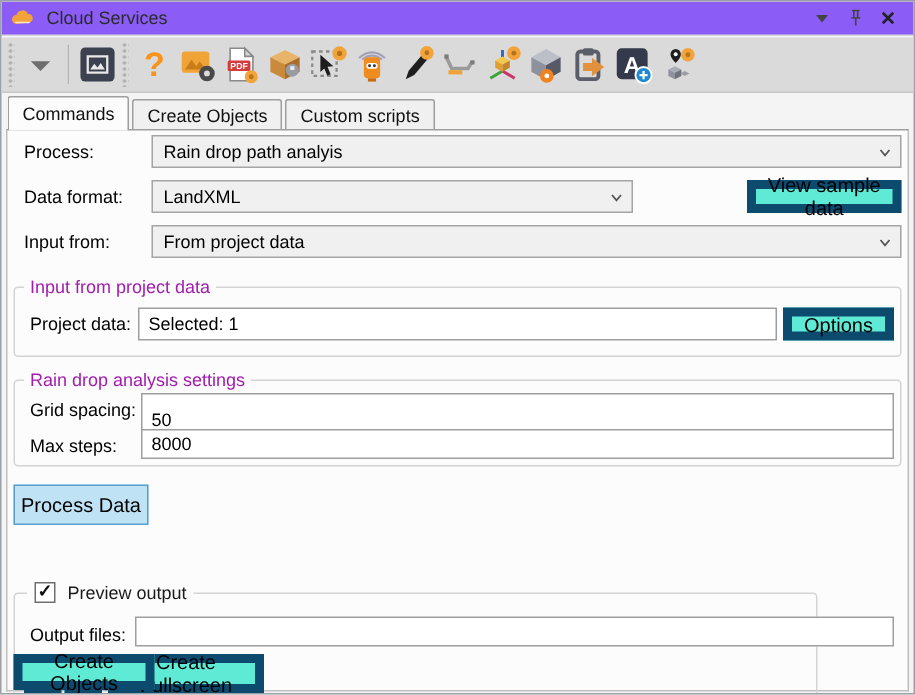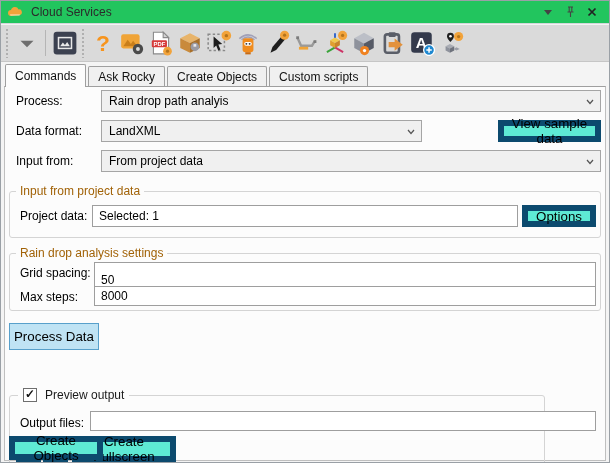--- a/index.html
+++ b/index.html
@@ -4,21 +4,21 @@
 <style>
   * { margin:0; padding:0; box-sizing:border-box; }
   html,body { width:610px; height:463px; font-family:"Liberation Sans", sans-serif; }
   #window {
     position:relative; width:610px; height:463px; background:#f4f4f4;
     border:1px solid #9aa0a6; overflow:hidden; font-size:12px; color:#1a1a1a;
   }
   
   #titlebar {
     position:absolute; top:0; left:0; right:0; height:23px;
-    background:#22c55e; border-bottom:1px solid #d4d7db;
+    background:#8b5cf6; border-bottom:1px solid #d4d7db;
     display:flex; align-items:center; padding:0 6px;
   }
   #titlebar .title { margin-left:8px; color:#2b2b2b; }
   #titlebar .spacer { flex:1; }
   .tb-btn { width:22px; height:18px; display:flex; align-items:center; justify-content:center; cursor:default; }
   .tri-down { width:0; height:0; border-left:4px solid transparent; border-right:4px solid transparent; border-top:5px solid #444; }
   
   #toolbar {
     position:absolute; top:24px; left:0; right:0; height:37px;
     background:#dadada; border-bottom:1px solid #c6c6c6;
@@ -53,21 +53,21 @@
   .textbox {
     position:absolute; height:22px; background:#fff; border:1px solid #9e9e9e;
     display:flex; align-items:center; padding:0 6px; color:#000;
   }
   .btn {
     position:absolute; background:#5eead4; border:6px solid #0c4a6e;
     display:flex; align-items:center; justify-content:center; color:#000; cursor:default;
   }
   .btn-primary { background:#bfe3f4; border:1px solid #58a0cb; }
   .groupbox { position:absolute; border:1px solid #d4d4d4; border-radius:3px; }
-  .groupbox .gtitle { position:absolute; top:-8px; left:6px; background:#fcfcfc; padding:0 4px; color:#a16207; }
+  .groupbox .gtitle { position:absolute; top:-8px; left:6px; background:#fcfcfc; padding:0 4px; color:#a21caf; }
   .checkbox {
     width:14px; height:14px; background:#fff; border:1px solid #6e6e6e;
     display:flex; align-items:center; justify-content:center;
     font-size:12px; font-weight:bold; color:#111;
   }
   .checkbox::after { content:"✓"; margin-top:-2px; }
   .icon-btn { width:25px; height:26px; }
   .icon-btn svg { width:17px; height:17px; }
 </style>
 </head>
@@ -225,23 +225,20 @@
         <circle cx="11.5" cy="5.7" r="1.2" fill="#fff"></circle>
         <circle cx="19" cy="6" r="4.2" fill="#f2a33a"></circle>
         <circle cx="19" cy="6" r="1.5" fill="#b5741c"></circle>
       </svg>
     </div>
   </div>
 
   <div id="tabstrip">
     <div class="tab active">
         <span>Commands</span>
-      </div>
-    <div class="tab">
-        <span>Ask Rocky</span>
       </div>
     <div class="tab">
         <span>Create Objects</span>
       </div>
     <div class="tab">
         <span>Custom scripts</span>
       </div>
   </div>
 
   <div id="tabpage">

